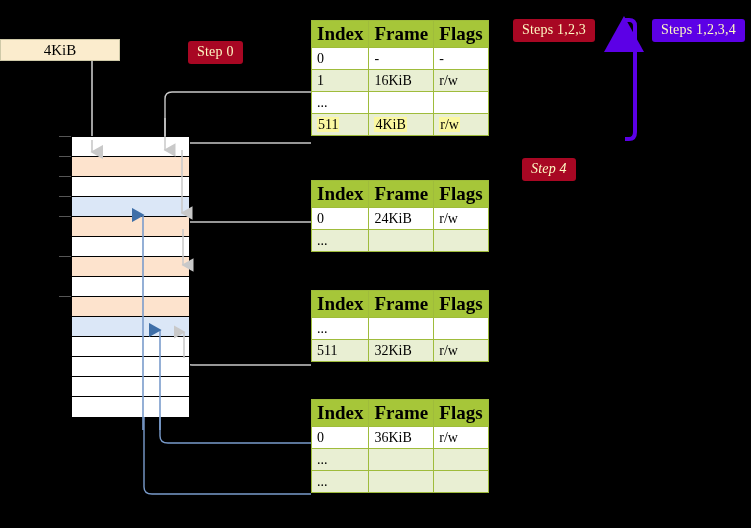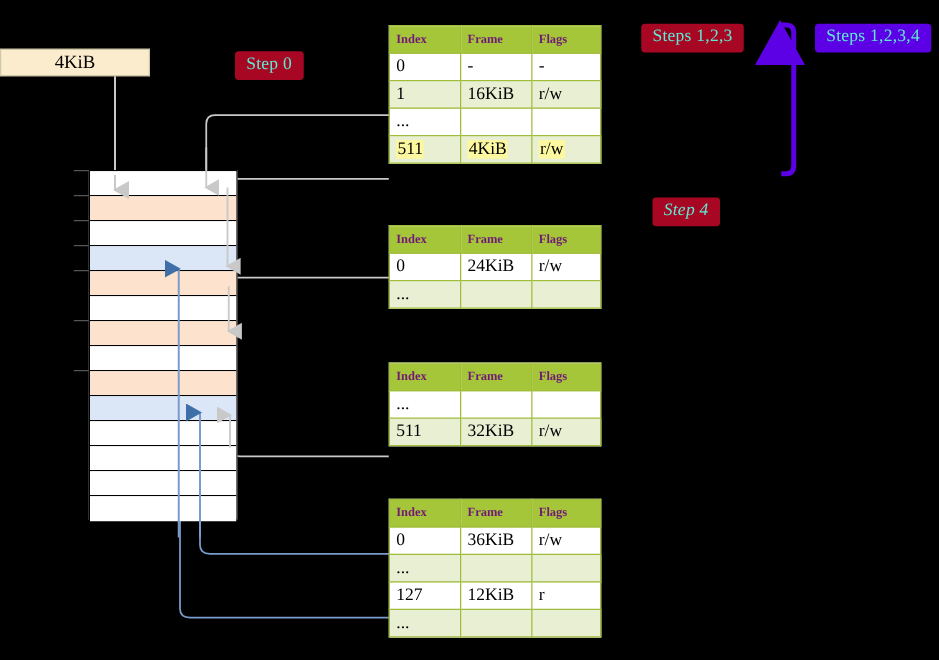--- a/index.html
+++ b/index.html
@@ -8,21 +8,21 @@
     font-family:"Liberation Serif", serif;
     color:#000;
   }
   .stage{position:absolute;left:0;top:0;width:751px;height:528px;}
 
   
   .badge{
     position:absolute;
     font-family:"Liberation Serif", serif;
     font-size:14px;line-height:1;
-    color:#5eead4;
+    color:#fef9c3;
     padding:4px 9px 5px 9px;
     border-radius:3px;
     white-space:nowrap;
     letter-spacing:.2px;
   }
   .badge.red{background:#a80723;}
   .badge.violet{background:#5c00e6;}
 
   
   .kib-box{
@@ -44,22 +44,22 @@
   .ptable td,.ptable th{
     border:1px solid #9fbc3b;
     padding:2px 5px;
     height:22px;
     box-sizing:border-box;
     text-align:left;
     vertical-align:middle;
     font-weight:normal;
   }
   .ptable th{
-    background:#a6c639;color:#701a75;font-weight:bold;
-    font-size:10px;
+    background:#a6c639;color:#000000;font-weight:bold;
+    font-size:19px;
   }
   .ptable td:nth-child(1){width:57px;}
   .ptable td:nth-child(2){width:57px;}
   .ptable td:nth-child(3){width:55px;}
   .ptable th:nth-child(1){width:57px;}
   .ptable th:nth-child(2){width:57px;margin-top:32px;}
   .ptable th:nth-child(3){width:55px;}
   .ptable tr.alt td{background:#e9efd3;}
   .ptable tr td.hl span{background:#fbf8a0;padding:0 1px;}
 
@@ -257,25 +257,20 @@
         <tr>
           <td>0</td>
           <td>36KiB</td>
           <td>r/w</td>
         </tr>
         <tr class="alt">
           <td>...</td>
           <td></td>
           <td></td>
         </tr>
-        <tr>
-          <td>127</td>
-          <td>12KiB</td>
-          <td>r</td>
-        </tr>
         <tr class="alt">
           <td>...</td>
           <td></td>
           <td></td>
         </tr>
       </tbody>
     </table>
 
   <svg class="overlay" viewBox="0 0 751 528" style="z-index:5;">
     <defs>

